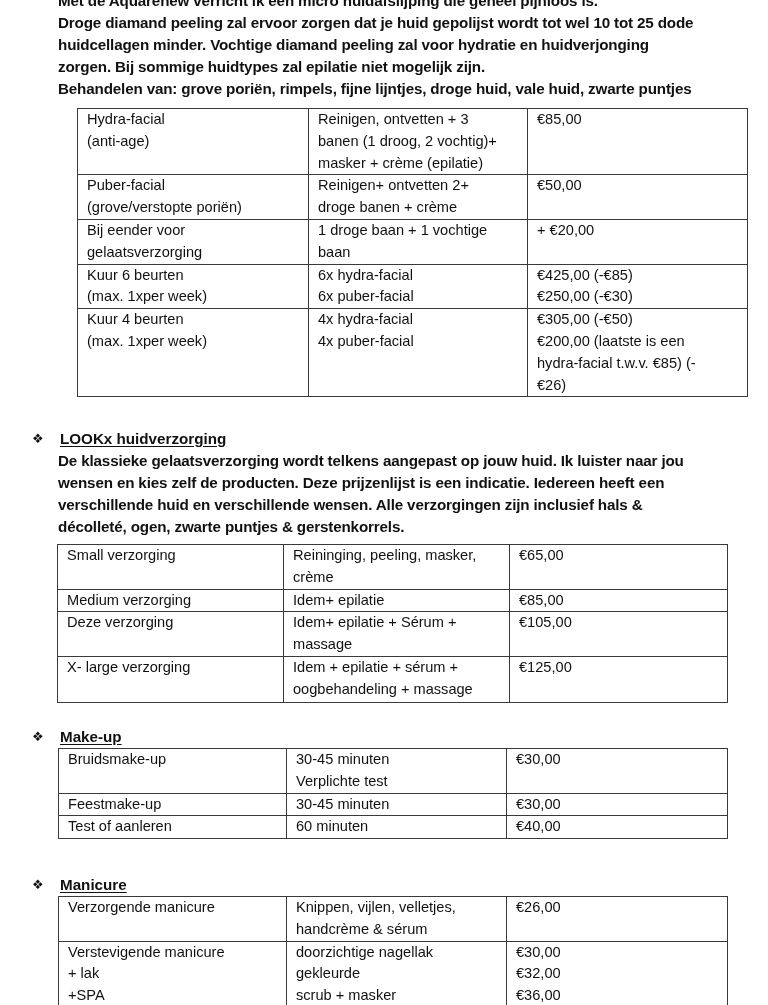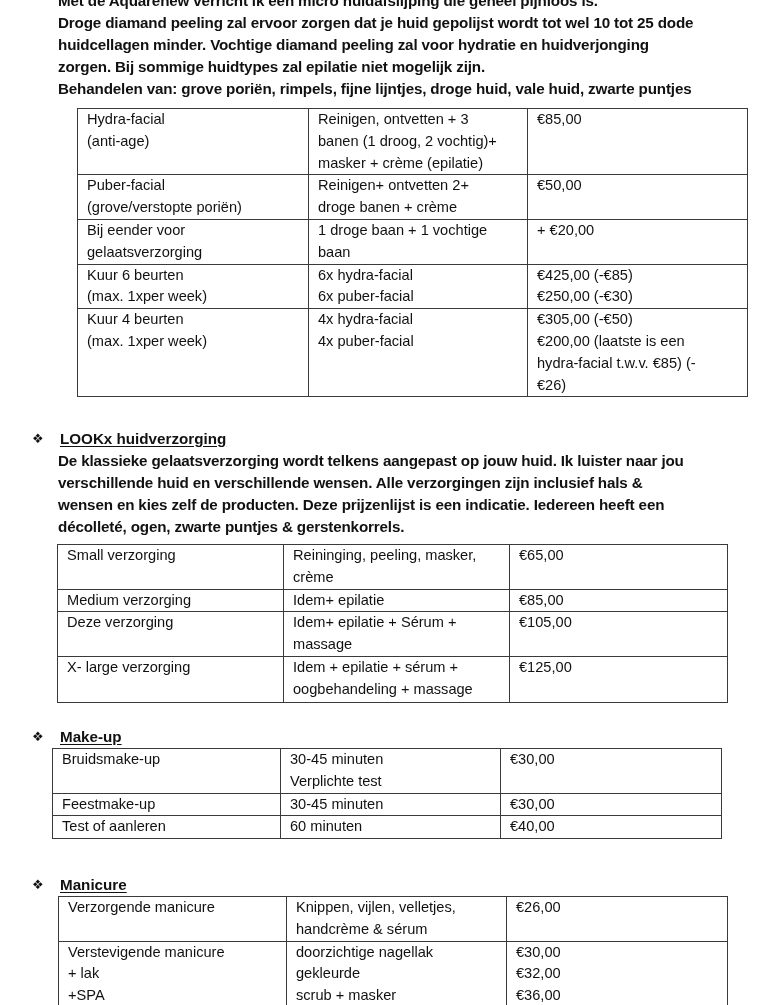--- a/index.html
+++ b/index.html
@@ -124,22 +124,22 @@
           </td>
     </tr>
   </tbody>
     </table>
 
   <div class="heading" style="top:438px;">
     <span class="bullet">❖</span><span class="htext">LOOKx huidverzorging</span>
   </div>
   <div class="para" style="top:460px;">
     <span class="ln">De klassieke gelaatsverzorging wordt telkens aangepast op jouw huid. Ik luister naar jou</span>
+    <span class="ln">wensen en kies zelf de producten. Deze prijzenlijst is een indicatie. Iedereen heeft een</span>
     <span class="ln">verschillende huid en verschillende wensen. Alle verzorgingen zijn inclusief hals  &amp;</span>
-    <span class="ln">wensen en kies zelf de producten. Deze prijzenlijst is een indicatie. Iedereen heeft een</span>
     <span class="ln">décolleté, ogen, zwarte puntjes &amp; gerstenkorrels.</span>
   </div>
 
   <table class="price" style="left:57px; top:554px; width:670px;padding-left:40px;">
     <colgroup>
         <col style="width:226px">
         <col style="width:226px">
         <col style="width:218px">
       </colgroup>
     <tbody>
@@ -190,21 +190,21 @@
             <span class="ln">€125,00</span>
           </td>
     </tr>
   </tbody>
     </table>
 
   <div class="heading" style="top:736px;">
     <span class="bullet">❖</span><span class="htext">Make-up</span>
   </div>
 
-  <table class="price" style="left:52px; top:758px; width:669px;">
+  <table class="price" style="left:58px; top:758px; width:669px;">
     <colgroup>
         <col style="width:228px">
         <col style="width:220px">
         <col style="width:221px">
       </colgroup>
     <tbody>
         <tr style="height:44px">
       <td>
             <span class="ln">Bruidsmake-up</span>
           </td>

